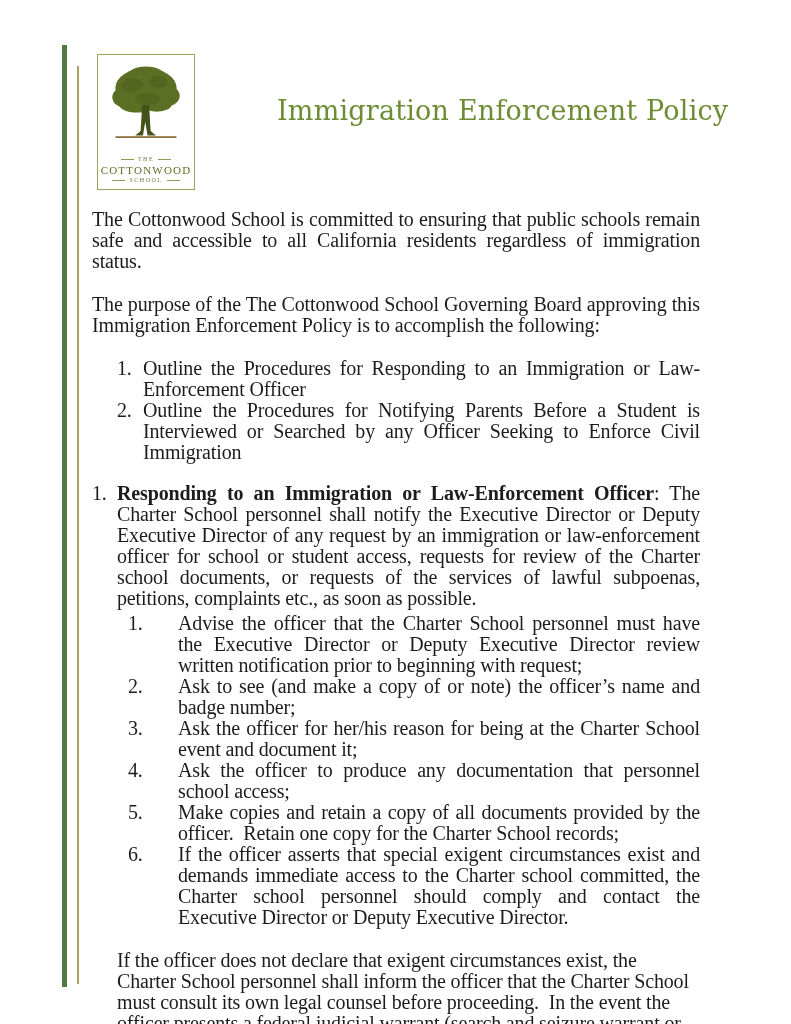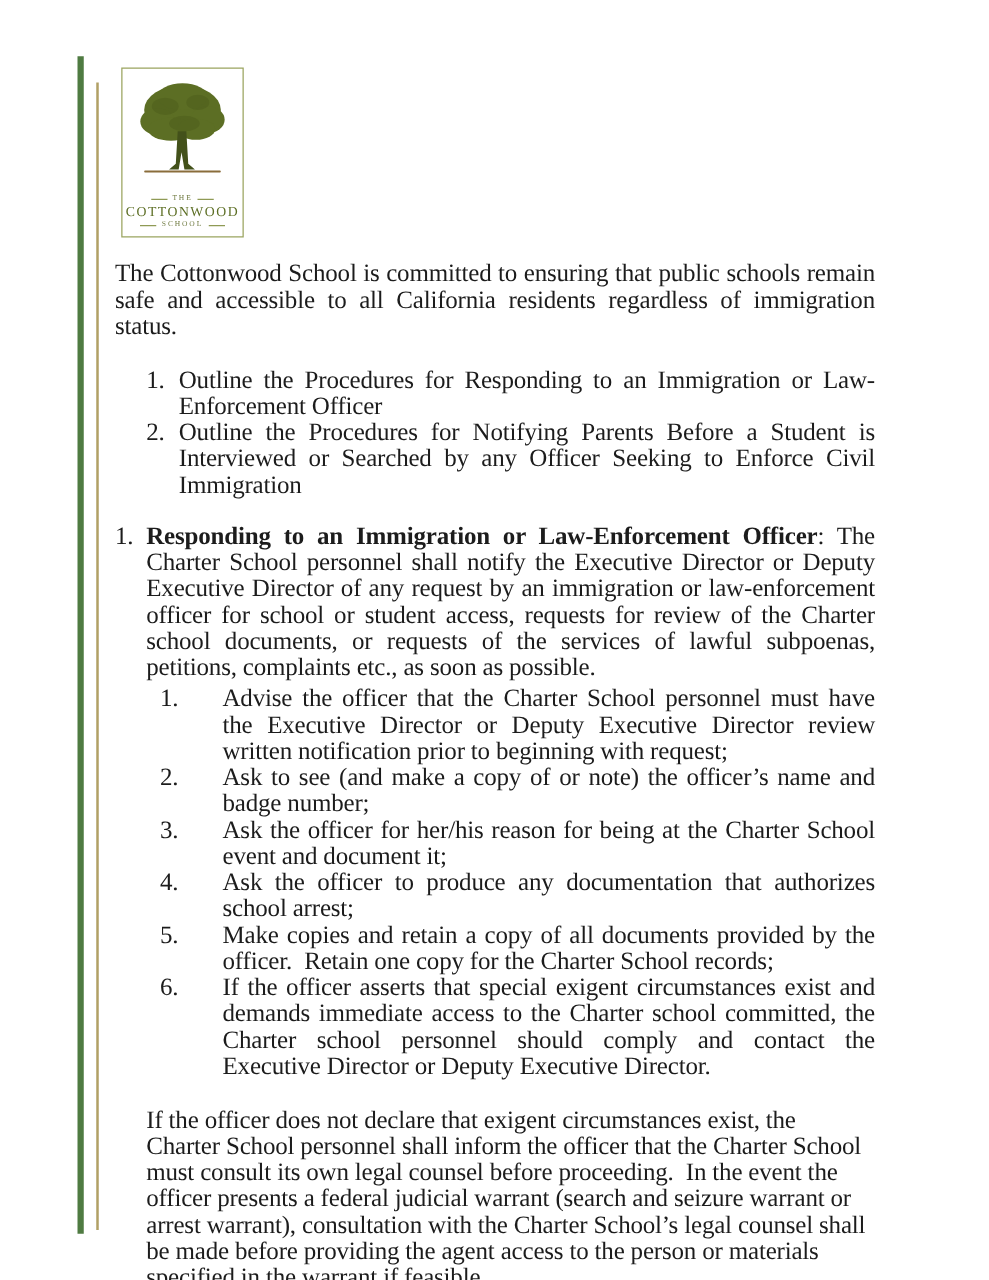--- a/index.html
+++ b/index.html
@@ -91,25 +91,27 @@
       <span class="dash"></span>
     </div>
     <div class="logo-name">COTTONWOOD</div>
     <div class="logo-line logo-school">
       <span class="dash"></span>
       <span>SCHOOL</span>
       <span class="dash"></span>
     </div>
   </div>
 
+  <h1 class="title">Immigration Enforcement Policy</h1>
 
   <main class="content">
 
     <p class="just">The Cottonwood School is committed to ensuring that public schools remain safe and accessible to all California residents regardless of immigration status.</p>
 
+    <p class="just">The purpose of the The Cottonwood School Governing Board approving this Immigration Enforcement Policy is to accomplish the following:</p>
 
     <div class="plist">
       <div class="li-row">
         <span class="num">1.</span>
         <span class="li-text">Outline the Procedures for Responding to an Immigration or Law-Enforcement Officer</span>
       </div>
       <div class="li-row">
         <span class="num">2.</span>
         <span class="li-text">Outline the Procedures for Notifying Parents Before a Student is Interviewed or Searched by any Officer Seeking to Enforce Civil Immigration</span>
       </div>
@@ -130,21 +132,21 @@
           <div class="action">
             <span class="num">2.</span>
             <span class="a-text">Ask to see (and make a copy of or note) the officer’s name and badge number;</span>
           </div>
           <div class="action">
             <span class="num">3.</span>
             <span class="a-text">Ask the officer for her/his reason for being at the Charter School event and document it;</span>
           </div>
           <div class="action">
             <span class="num">4.</span>
-            <span class="a-text">Ask the officer to produce any documentation that authorizes school arrest;</span>
+            <span class="a-text">Ask the officer to produce any documentation that personnel school access;</span>
           </div>
           <div class="action">
             <span class="num">5.</span>
             <span class="a-text">Make copies and retain a copy of all documents provided by the officer.&nbsp; Retain one copy for the Charter School records;</span>
           </div>
           <div class="action">
             <span class="num">6.</span>
             <span class="a-text">If the officer asserts that special exigent circumstances exist and demands immediate access to the Charter school committed, the Charter school personnel should comply and contact the Executive Director or Deputy Executive Director.</span>
           </div>
         </div>

